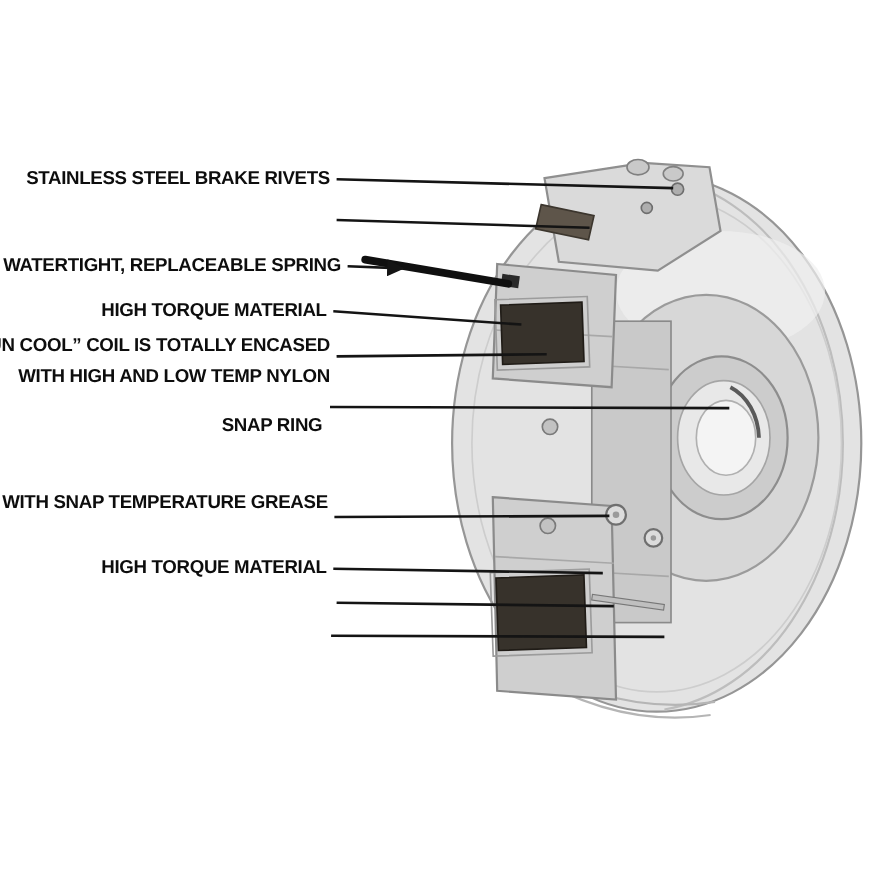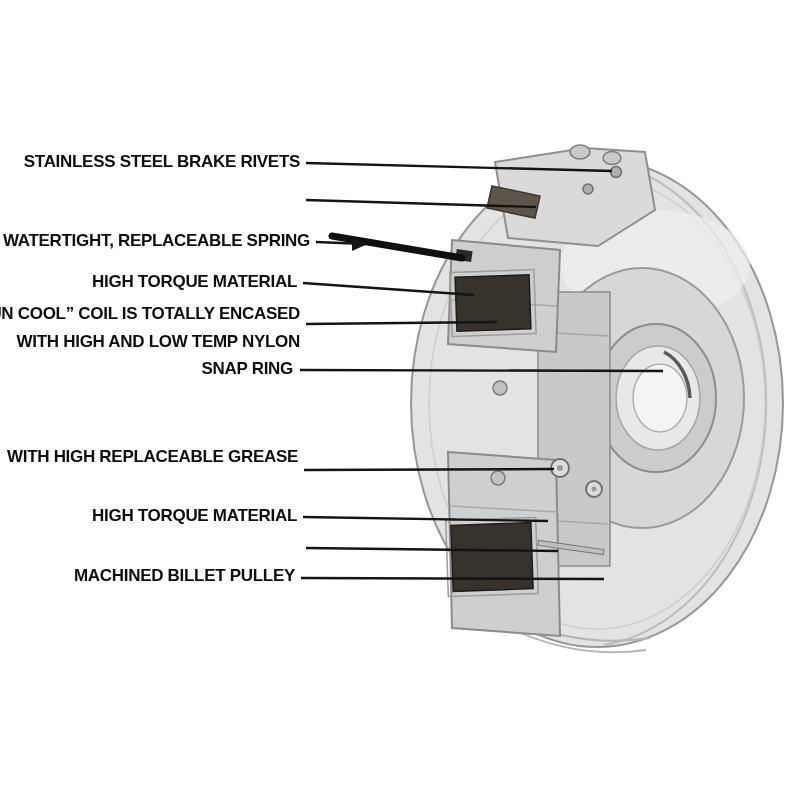--- a/index.html
+++ b/index.html
@@ -107,24 +107,23 @@
 
   <div class="callout" style="top:230px; right:490px;">WATERTIGHT, REPLACEABLE SPRING</div>
 
   <div class="callout" style="top:271px; right:503px;">HIGH TORQUE MATERIAL</div>
 
   <div class="callout two" style="top:300px; right:500px;">
     <div class="l1">“RUN COOL” COIL IS TOTALLY ENCASED</div>
     <div class="l2">WITH HIGH AND LOW TEMP NYLON</div>
   </div>
 
-  <div class="callout" style="top:358px; right:507px;">SNAP RING</div>
+  <div class="callout" style="top:376px; right:507px;">SNAP RING</div>
 
   <div class="callout two" style="top:443px; right:502px;">
-    <div class="l2">WITH HIGH REPLACEABLE GREASE</div>
+    <div class="l2">WITH SNAP TEMPERATURE GREASE</div>
   </div>
 
   <div class="callout" style="top:505px; right:503px;">HIGH TORQUE MATERIAL</div>
 
 
-  <div class="callout" style="top:565px; right:505px;">MACHINED BILLET PULLEY</div>
 
 </div>
 
 </body></html>

